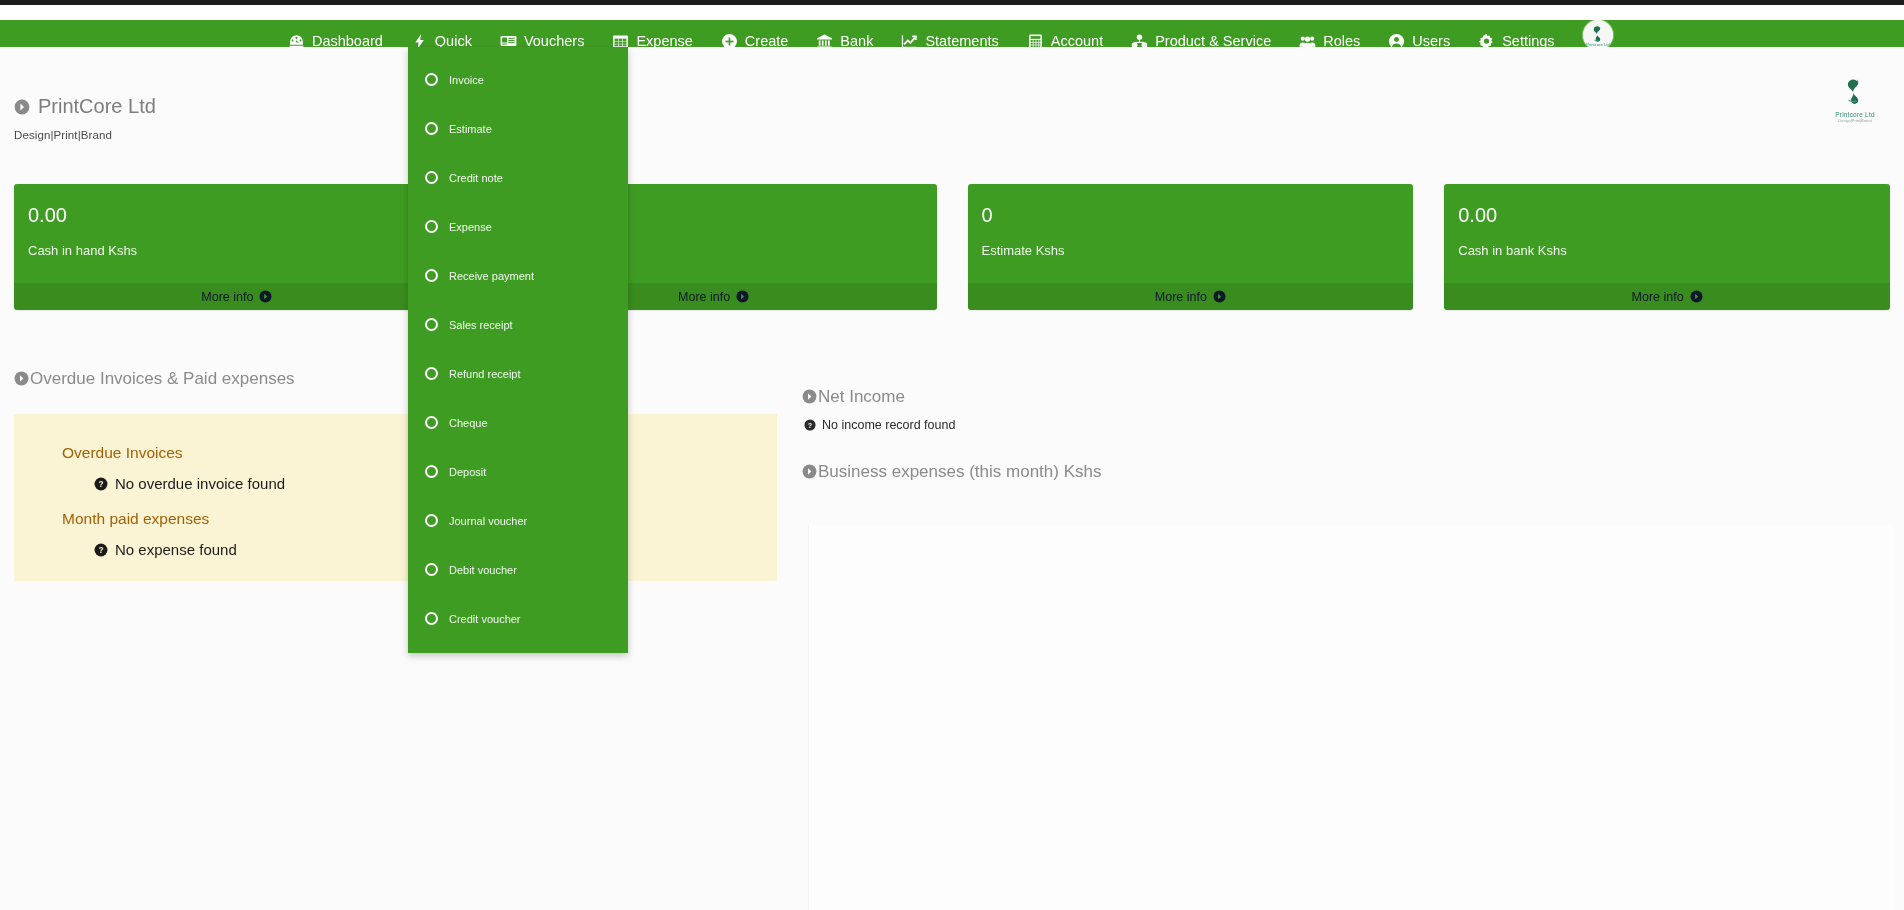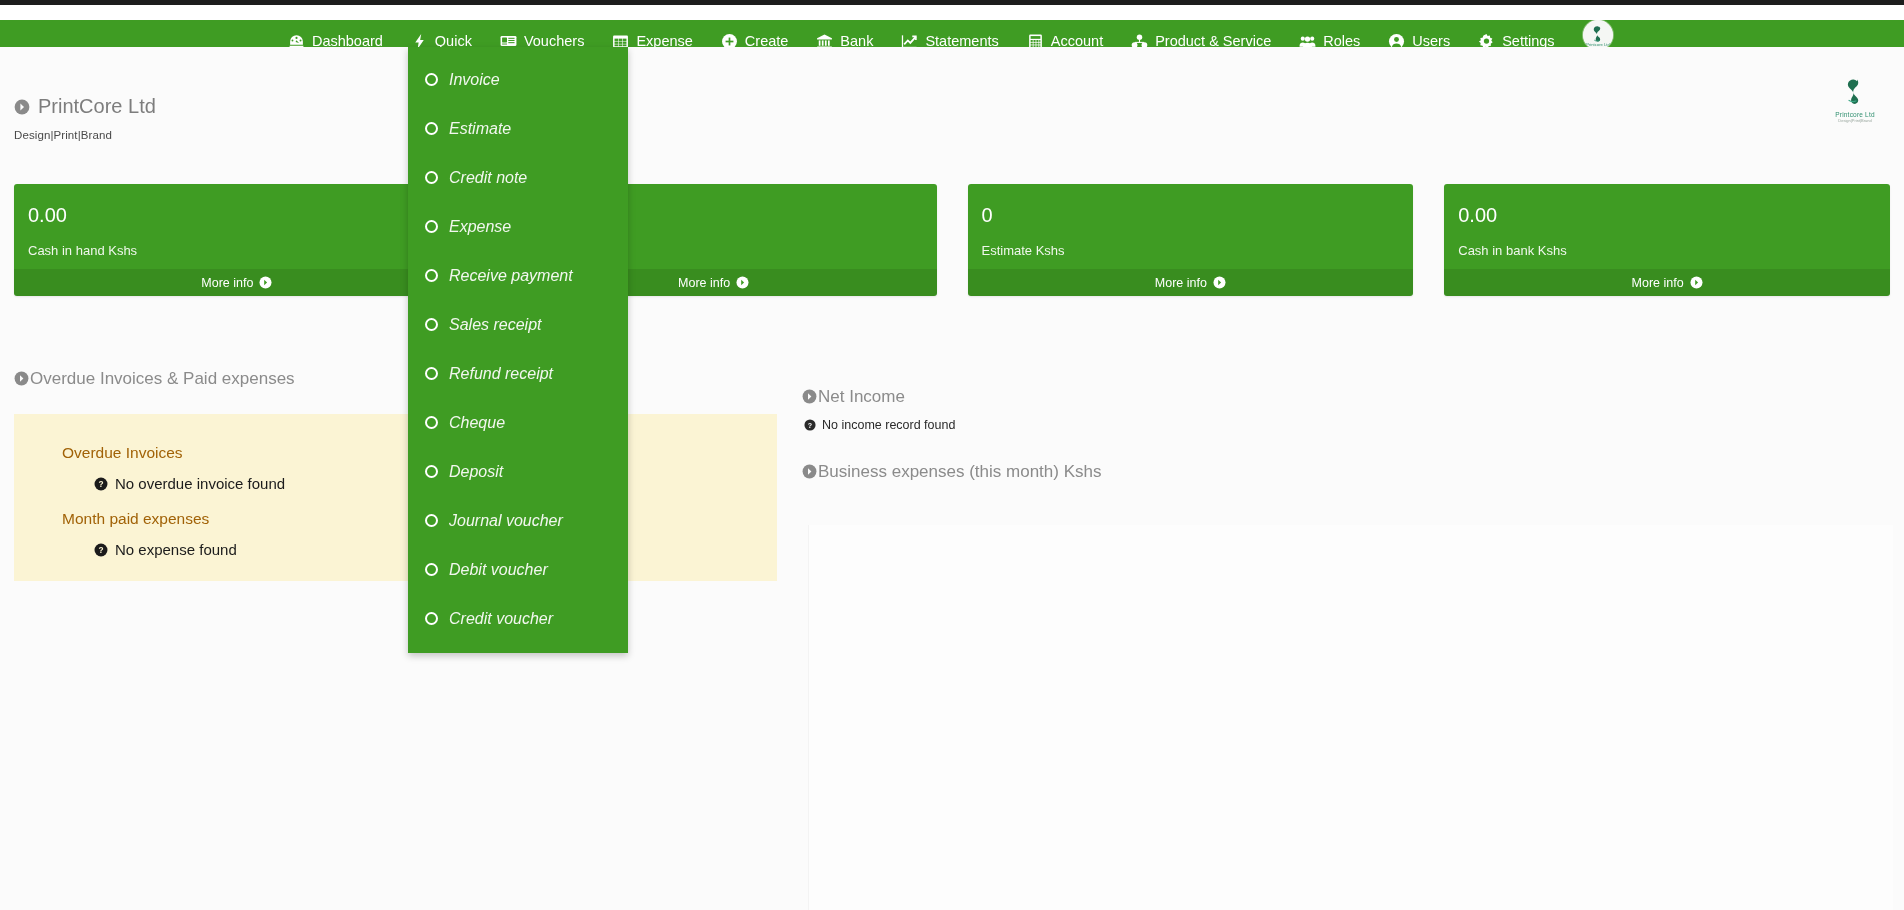--- a/index.html
+++ b/index.html
@@ -109,24 +109,23 @@
     z-index: 50;
     box-shadow: 0 3px 7px rgba(0,0,0,0.22);
   }
   .dd-item {
     display: flex;
     align-items: center;
     gap: 11px;
     height: 49px;
     padding: 0 16px 0 17px;
     color: #f2f7ef;
-    font-size: 16px;
+    font-size: 11px;
     cursor: pointer;
     white-space: nowrap;
-    font-style: italic;
   }
   .dd-ring {
     width: 13px; height: 13px;
     border: 2.4px solid #ffffff;
     border-radius: 50%;
     flex: 0 0 auto;
   }
 
   
   .page {
@@ -198,39 +197,39 @@
     display: flex;
     gap: 31px;
   }
   .card {
     flex: 1 1 0;
     background: #3f9c23;
     border-radius: 3px;
     overflow: hidden;
     box-shadow: 0 1px 2px rgba(0,0,0,.08);
   }
-  .card-body { padding: 21px 14px 20px 14px; height: 85px; }
+  .card-body { padding: 21px 14px 20px 14px; height: 99px; }
   .card-value {
     color: #ffffff;
     font-size: 20px;
     line-height: 1;
     margin-bottom: 18px;
   }
   .card-label {
     color: #f0f7ec;
     font-size: 13px;
   }
   .card-foot {
     background: rgba(0,0,0,0.09);
     height: 27px;
     display: flex;
     align-items: center;
     justify-content: center;
     gap: 6px;
-    color: #ffffff;
+    color: #0f172a;
     font-size: 12.5px;
     cursor: pointer;
   }
   .card-foot .ac { width: 13px; height: 13px; display:inline-flex; }
 
   
   .sec-head {
     display: flex;
     align-items: center;
     color: #8b8b8b;

